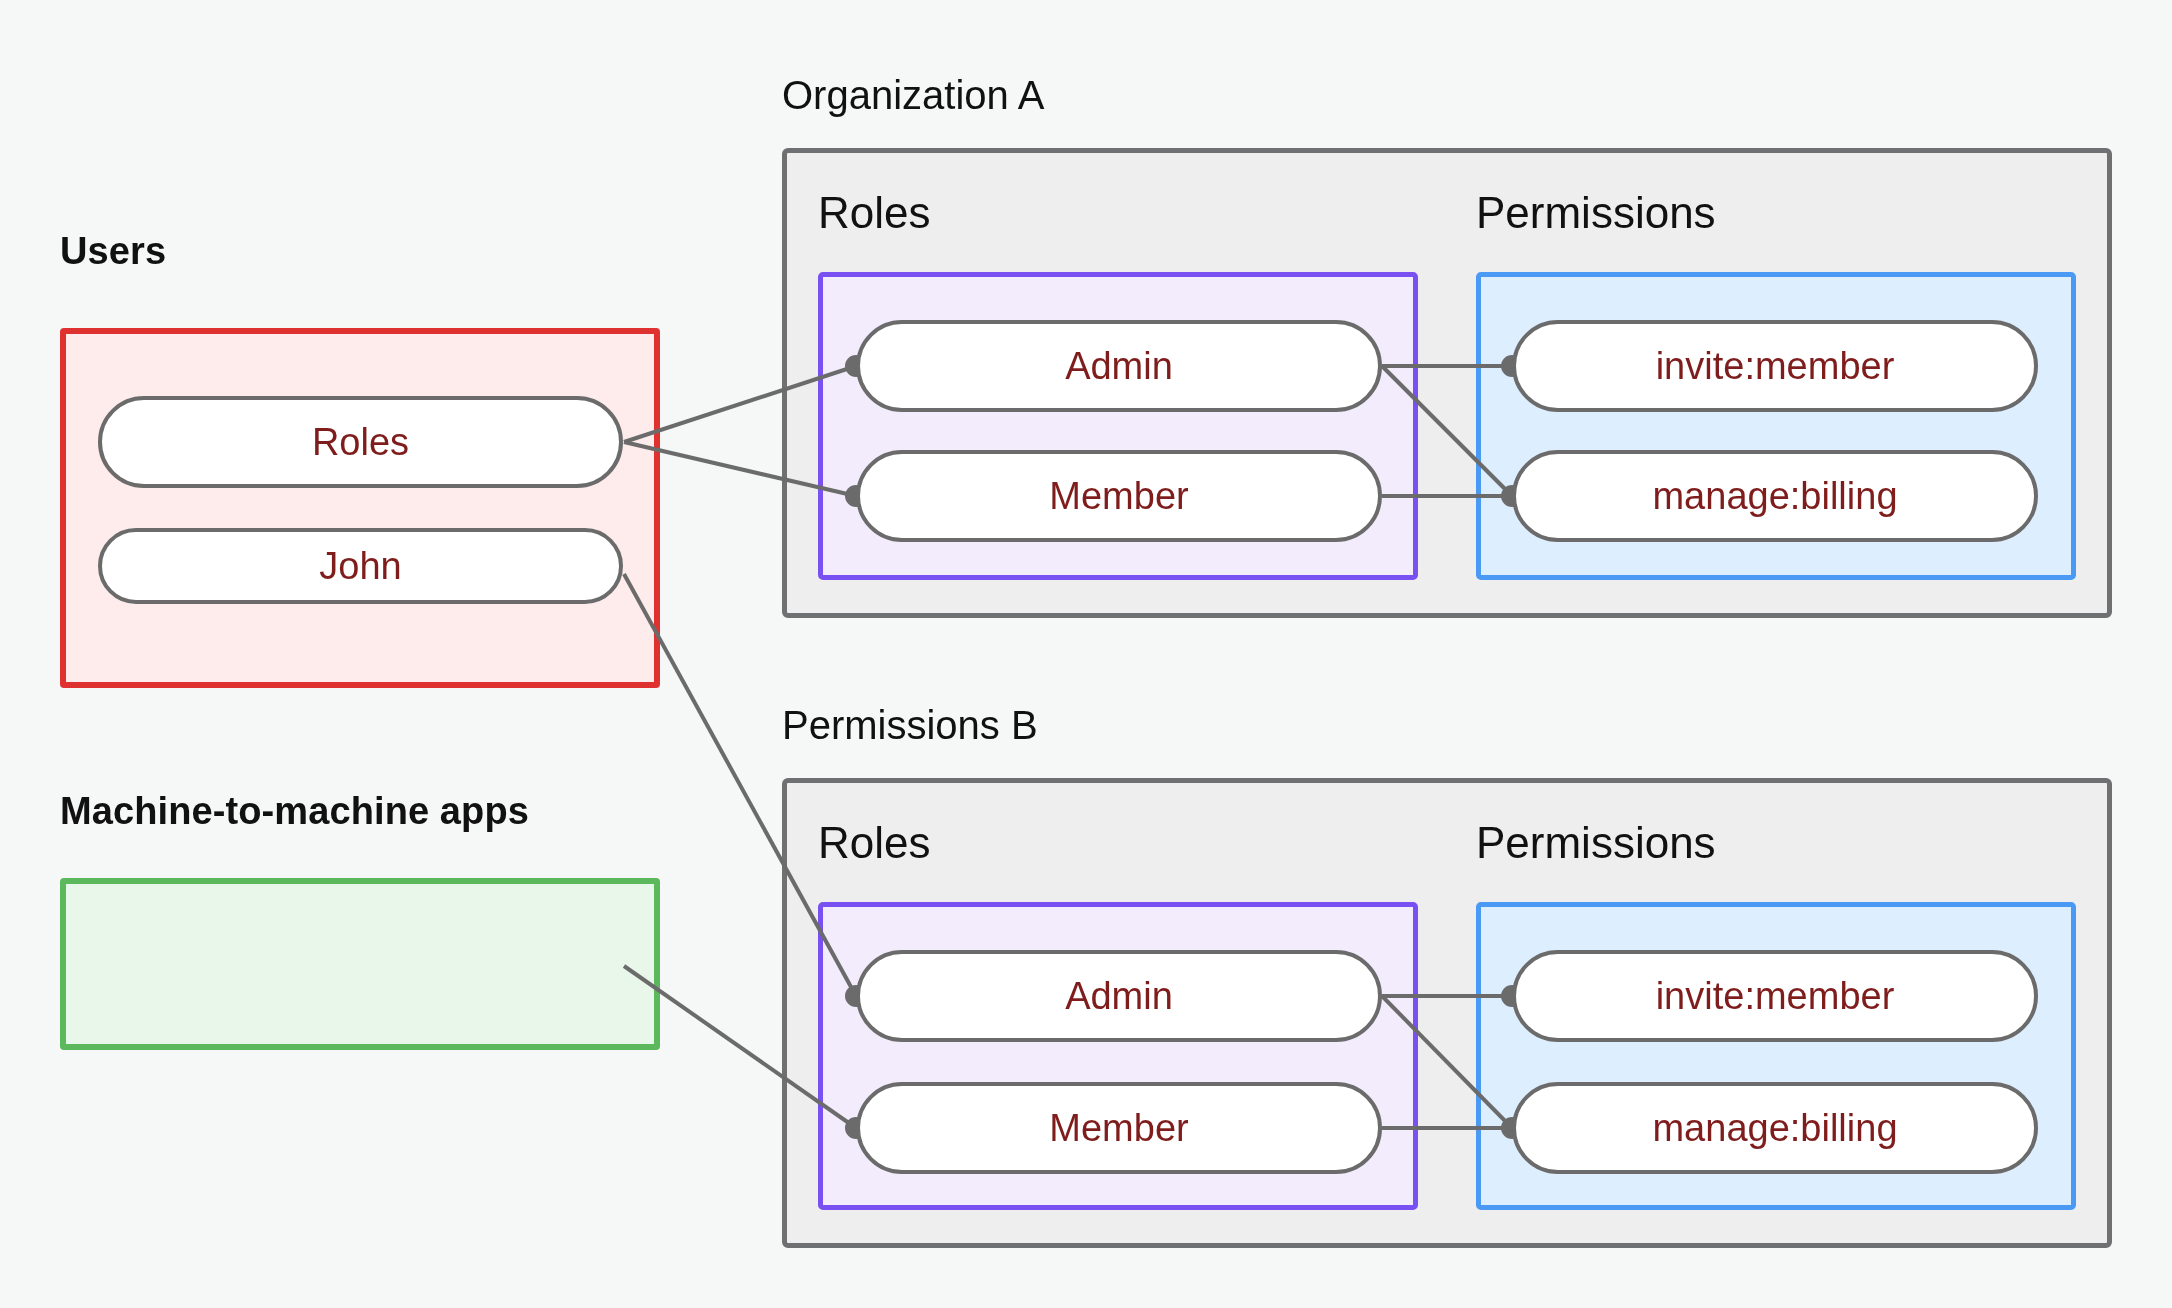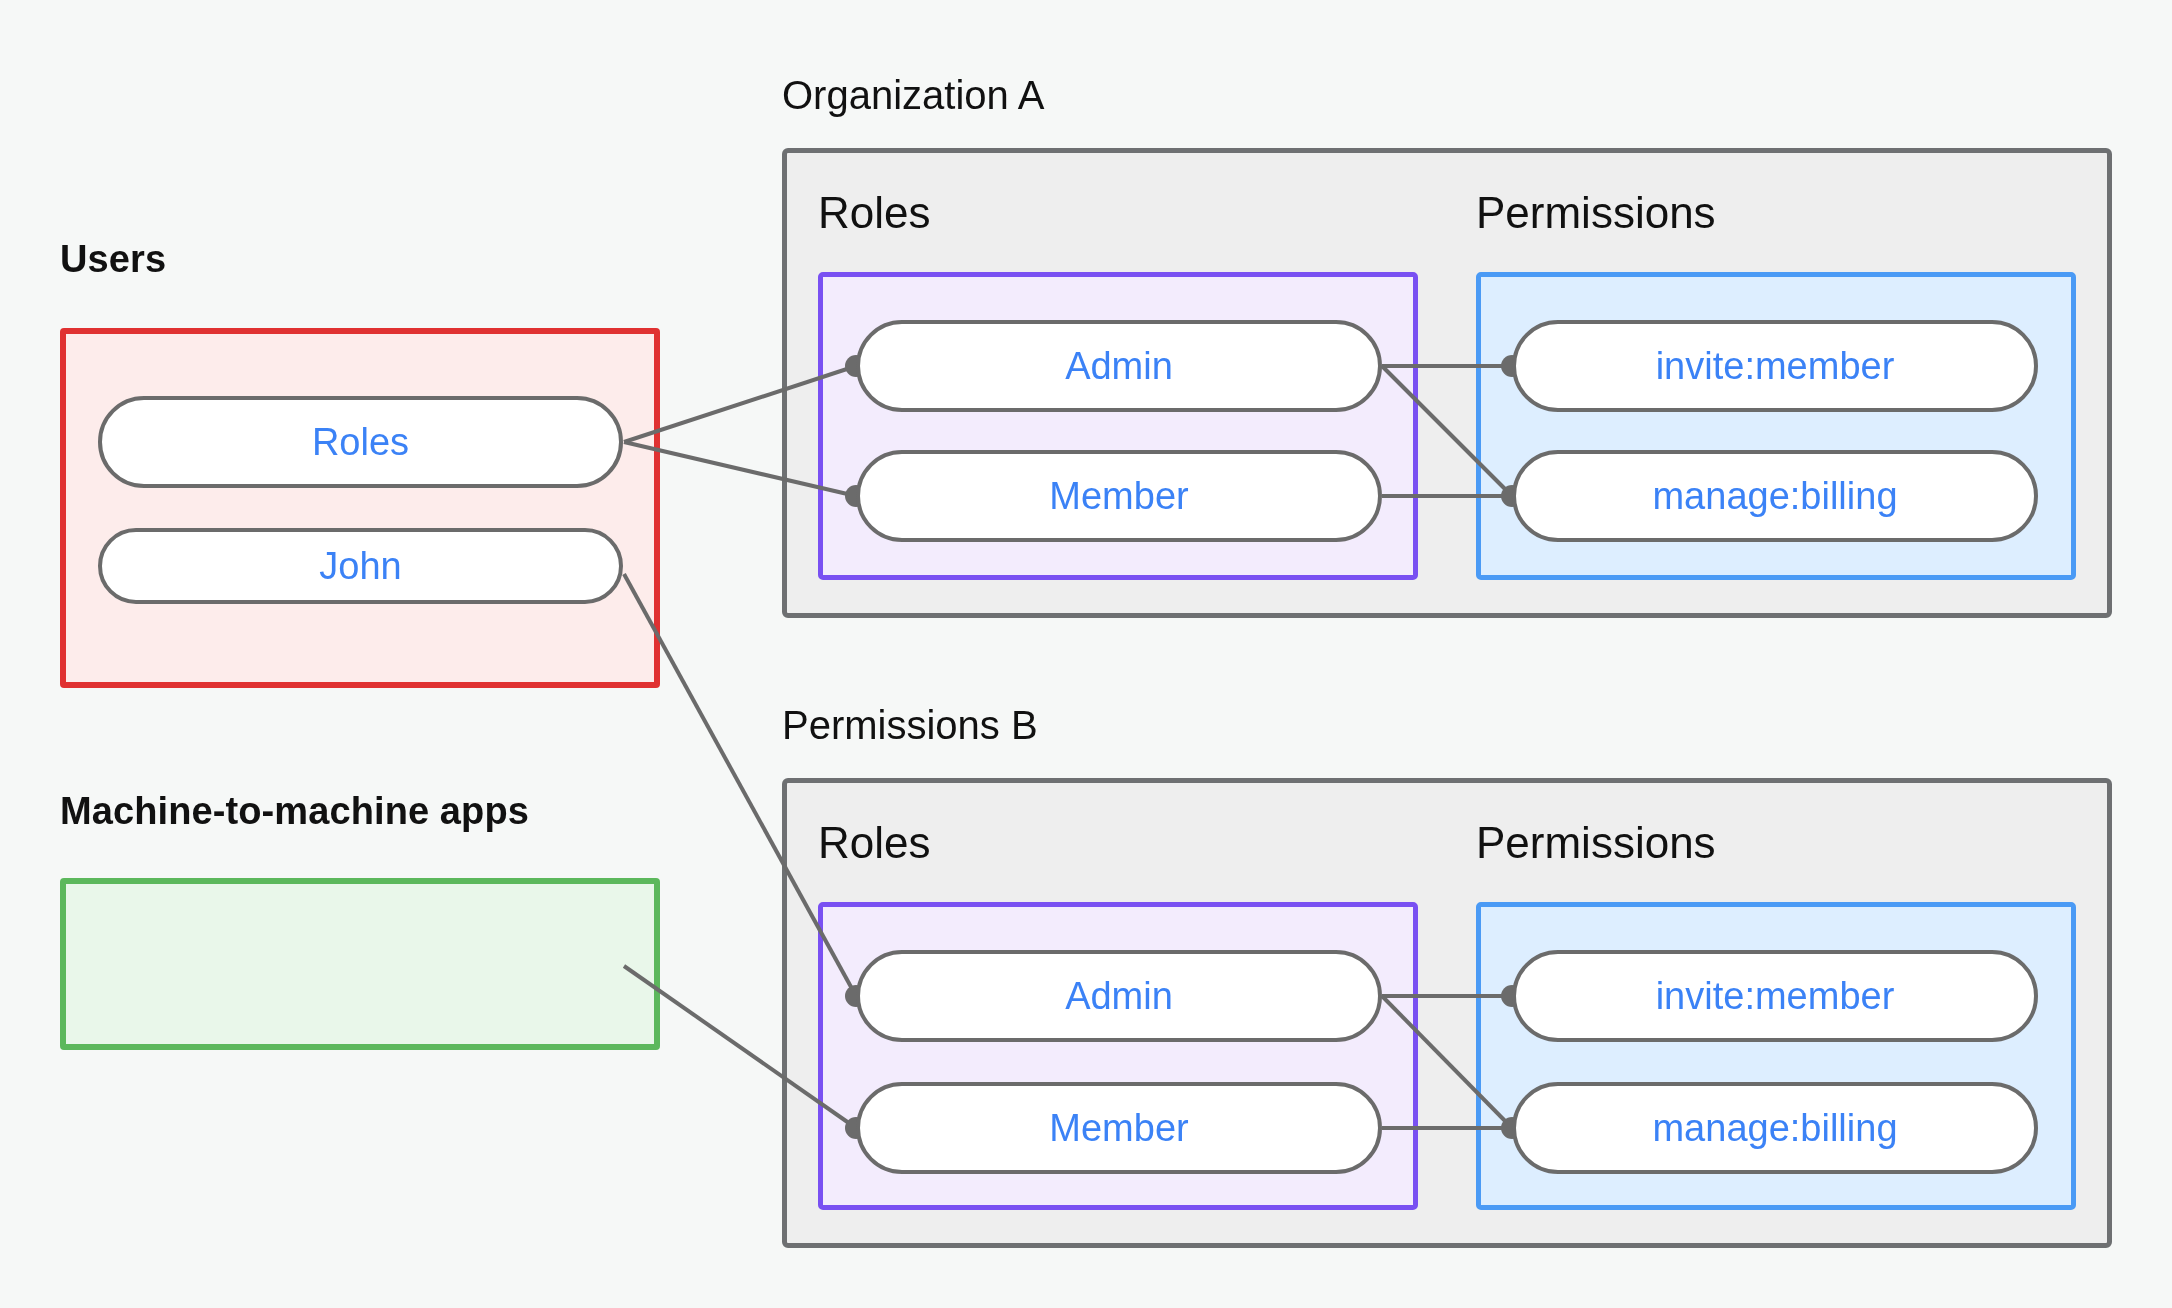--- a/index.html
+++ b/index.html
@@ -30,21 +30,21 @@
   .box-m2m{border:6px solid #5cb85c;background:#e9f7ea;border-radius:4px;}
   .box-org{border:5px solid #6e7072;background:#eeeeee;border-radius:6px;}
   .box-roles{border:5px solid #7950f2;background:#f3ecfd;border-radius:5px;z-index:4;}
   .box-perms{border:5px solid #4a9af5;background:#ddeeff;border-radius:5px;z-index:4;}
 
   .pill{
     position:absolute;box-sizing:border-box;
     background:#ffffff;border:4px solid #6b6b6b;
     border-radius:999px;
     display:flex;align-items:center;justify-content:center;
-    font-size:38px;color:#3b82f6;z-index:6;text-align:right;
+    font-size:38px;color:#7f1d1d;z-index:6;text-align:right;
   }
 </style>
 </head>
 <body>
 
 <div class="stage">
 
   <svg class="links" viewBox="0 0 2172 1308" xmlns="http://www.w3.org/2000/svg">
     <g stroke="#6b6b6b" stroke-width="4" fill="none">
 
@@ -73,21 +73,21 @@
       <circle cx="856" cy="496" r="11"></circle>
       <circle cx="856" cy="996" r="11"></circle>
       <circle cx="856" cy="1128" r="11"></circle>
       <circle cx="1512" cy="366" r="11"></circle>
       <circle cx="1512" cy="496" r="11"></circle>
       <circle cx="1512" cy="996" r="11"></circle>
       <circle cx="1512" cy="1128" r="11"></circle>
     </g>
   </svg>
 
-  <div class="grp-label" style="left:60px;top:238px;">Users</div>
+  <div class="grp-label" style="left:60px;top:230px;">Users</div>
 
   <div class="box box-users" style="left:60px;top:328px;width:600px;height:360px;"></div>
 
   <div class="pill" style="left:98px;top:396px;width:525px;height:92px;">Roles</div>
 
   <div class="pill" style="left:98px;top:528px;width:525px;height:76px;">John</div>
 
   <div class="grp-label" style="left:60px;top:790px;">Machine-to-machine apps</div>
 
   <div class="box box-m2m" style="left:60px;top:878px;width:600px;height:172px;"></div>

